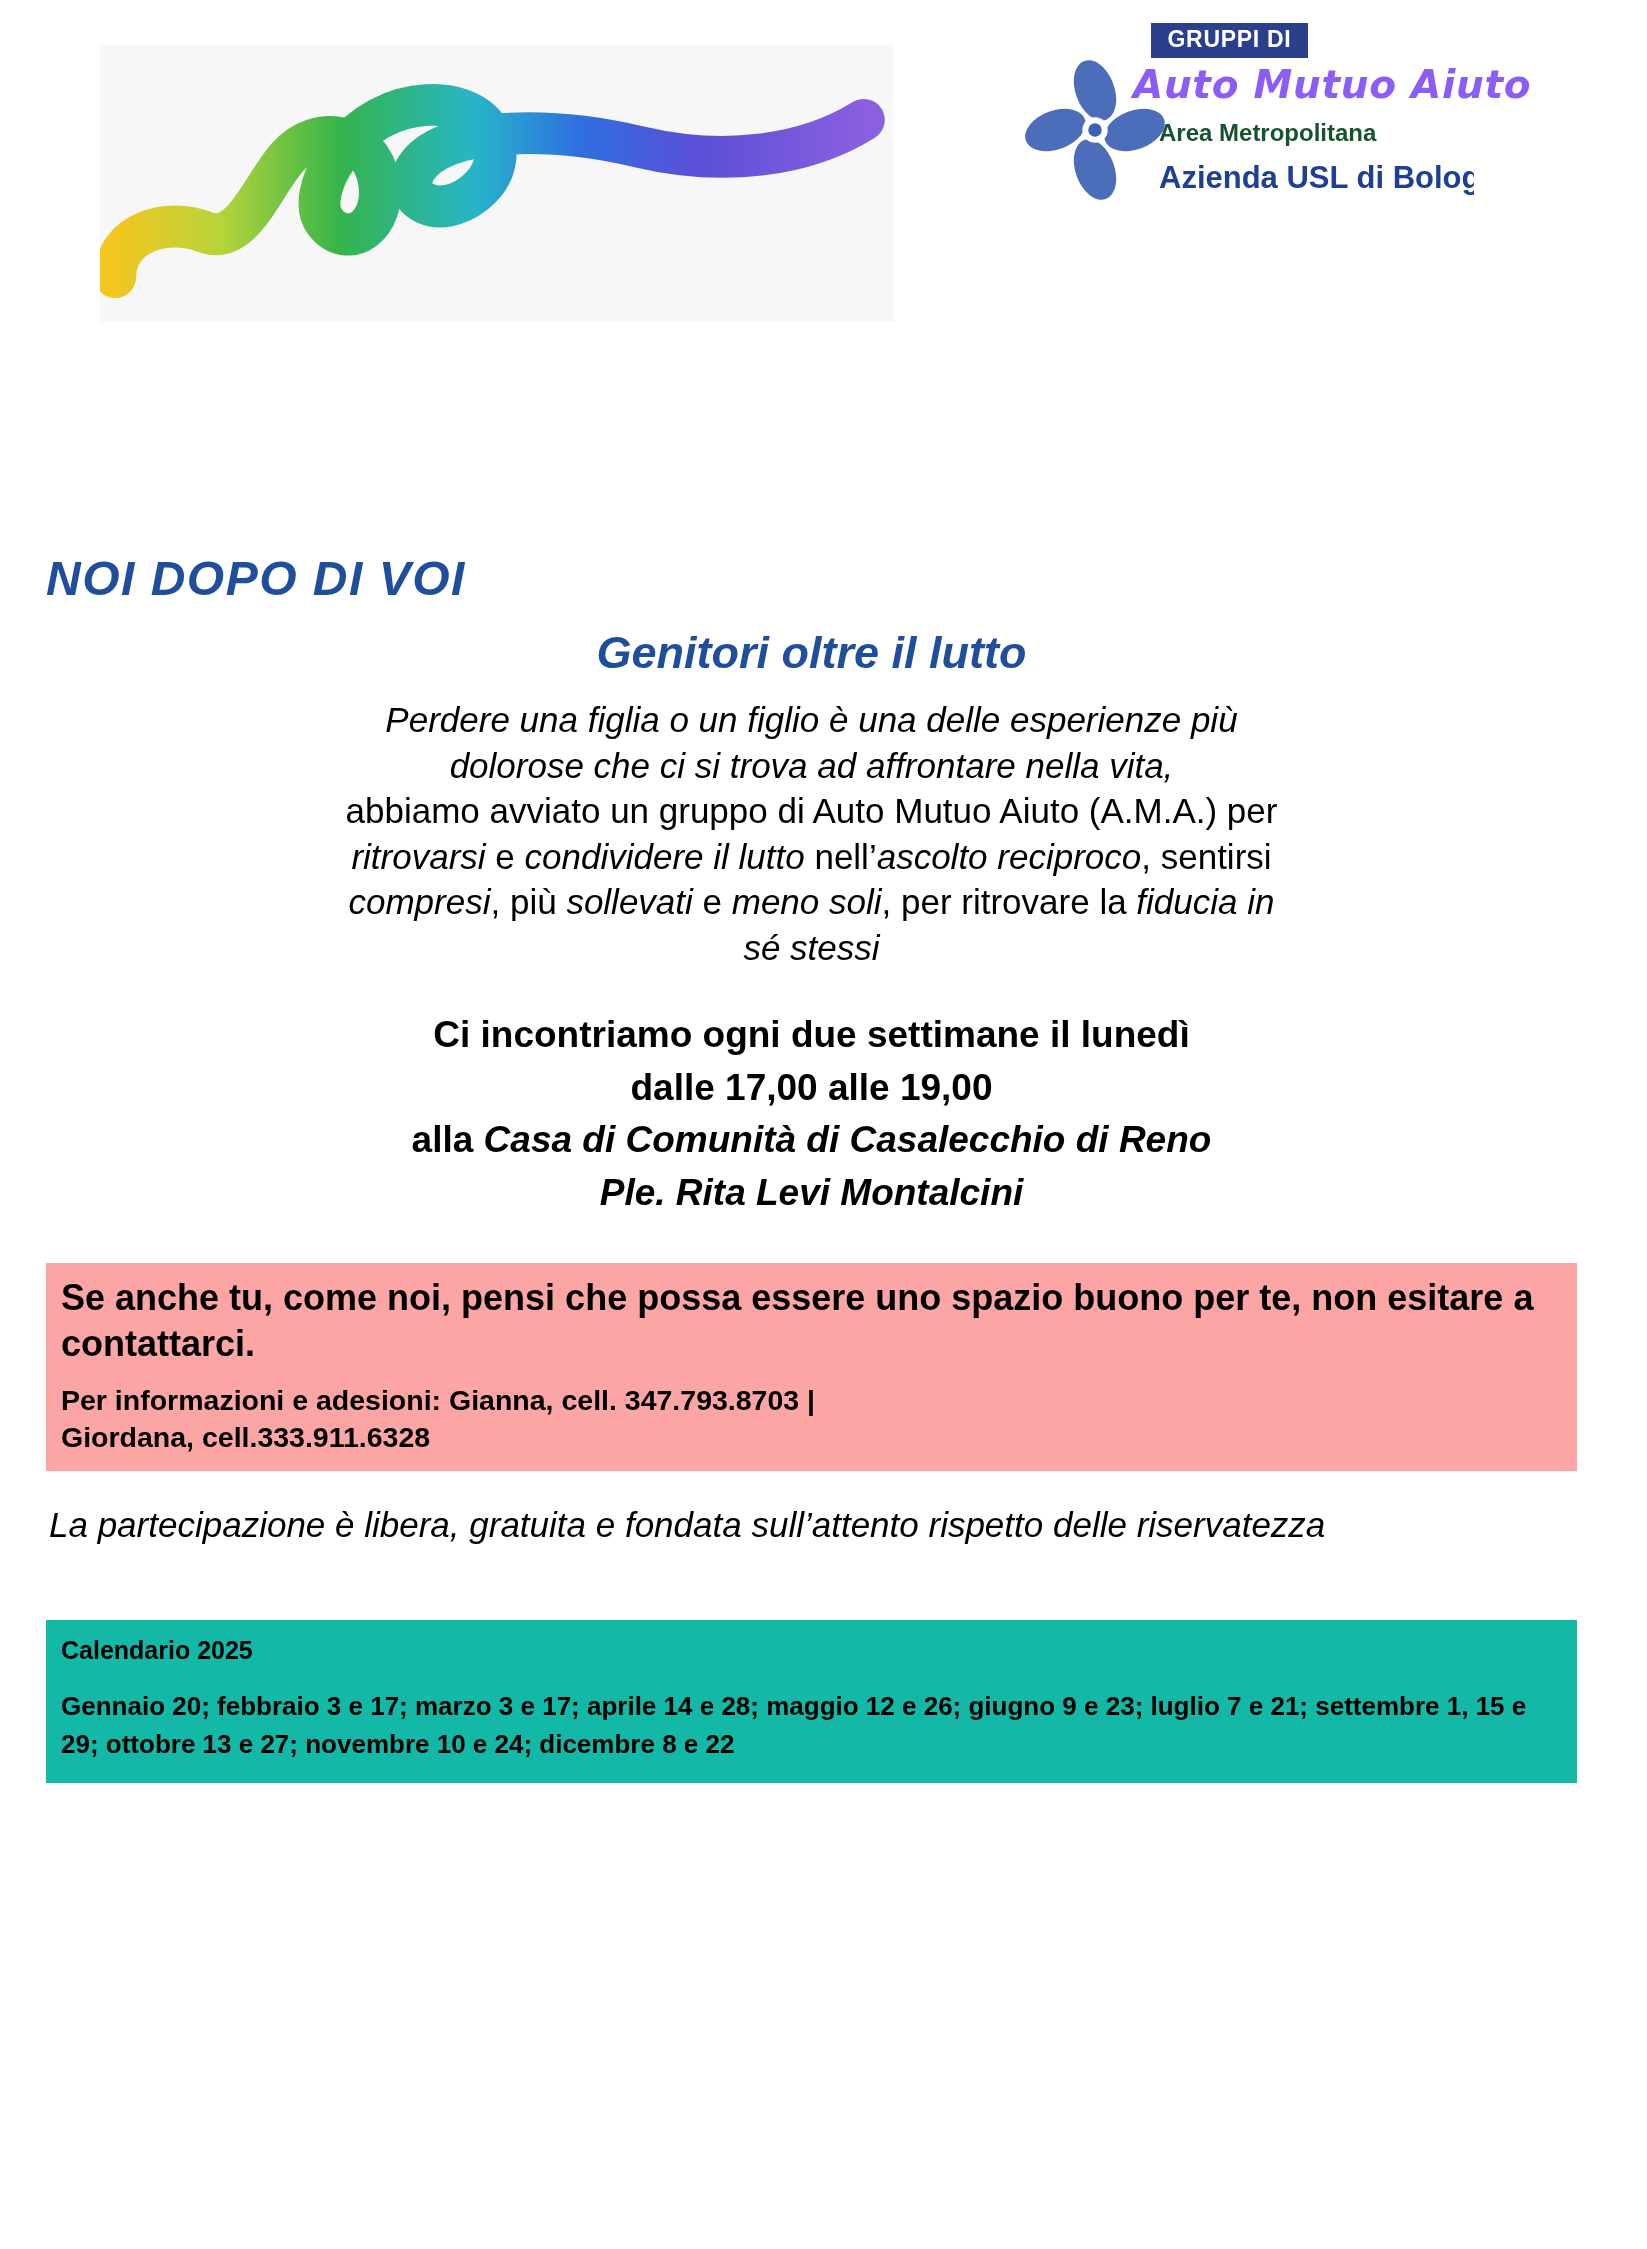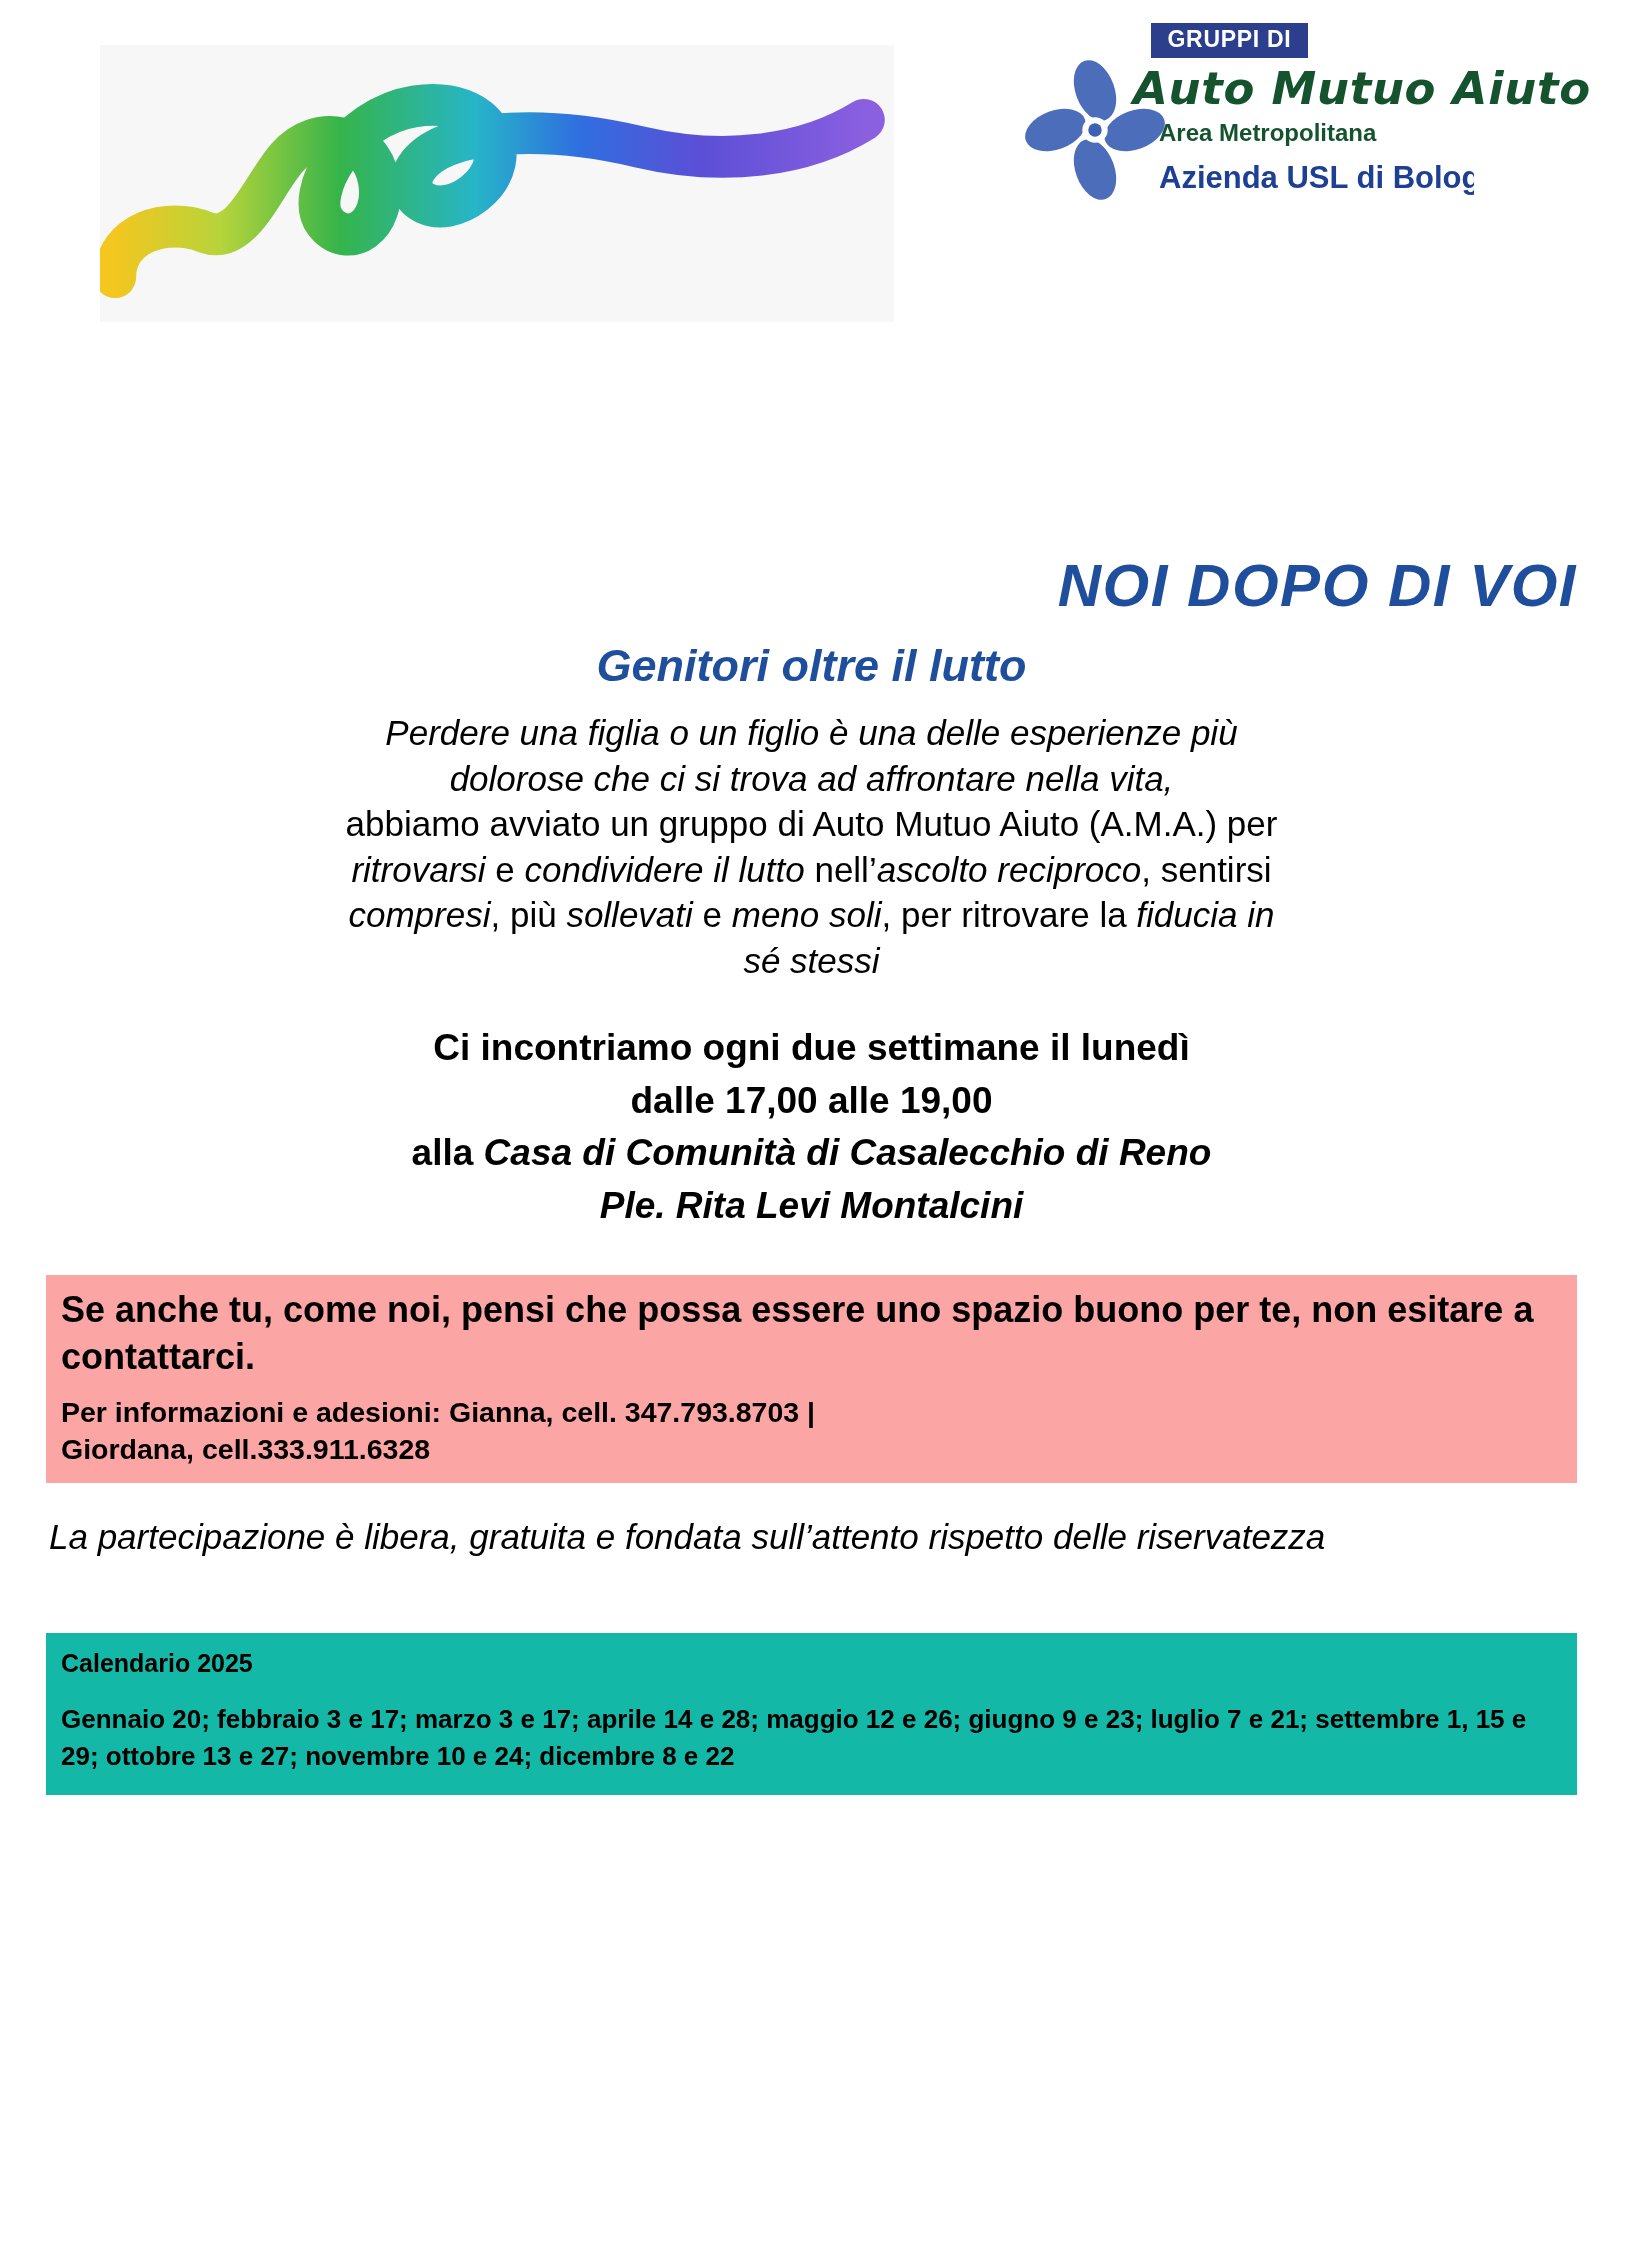--- a/index.html
+++ b/index.html
@@ -66,22 +66,22 @@
     width: 142px;
     height: 142px;
   }
   .ama-title {
     position: absolute;
     left: 124px;
     top: 39px;
     font-family: "DejaVu Sans", sans-serif;
     font-style: italic;
     font-weight: bold;
-    font-size: 45px;
-    color: #14532d;
+    font-size: 39px;
+    color: #8b5cf6;
     white-space: nowrap;
     letter-spacing: 0.7px;
   }
   .ama-sub1 {
     position: absolute;
     left: 150px;
     top: 96px;
     font-family: "Liberation Sans", sans-serif;
     font-weight: bold;
     font-size: 24px;
@@ -102,25 +102,25 @@
     position: absolute;
     left: 465px;
     top: 90px;
     width: 97px;
     height: 120px;
     background: #ffffff;
   }
 
   
   .title-main {
-    text-align: right;
+    text-align: left;
     font-family: "Liberation Sans", sans-serif;
     font-style: italic;
     font-weight: bold;
-    font-size: 60px;
+    font-size: 48px;
     color: #1f4e9c;
     letter-spacing: 1.5px;
     margin-top: 202px;
     line-height: 1.05;
   }
   .title-sub {
     text-align: center;
     font-family: "Liberation Sans", sans-serif;
     font-style: italic;
     font-weight: bold;

